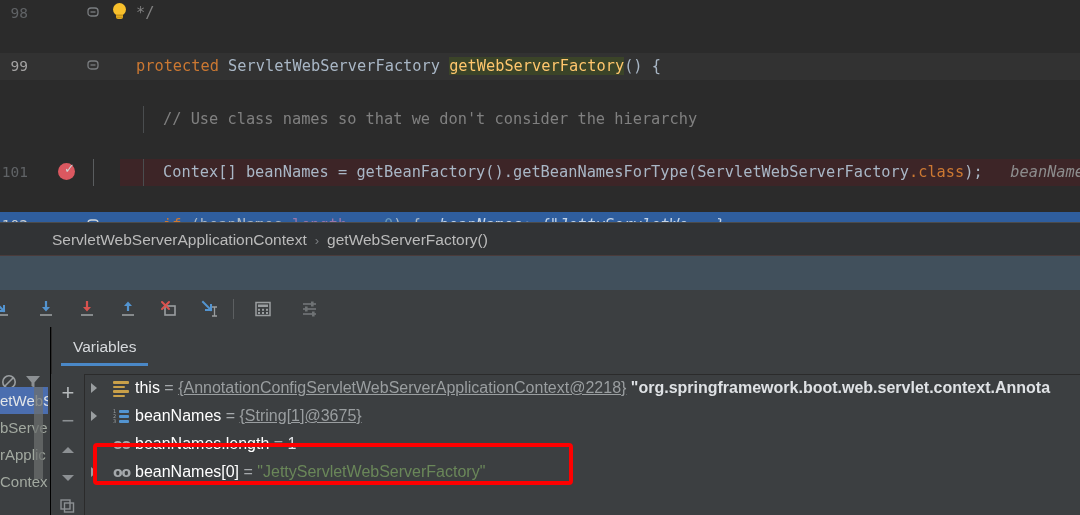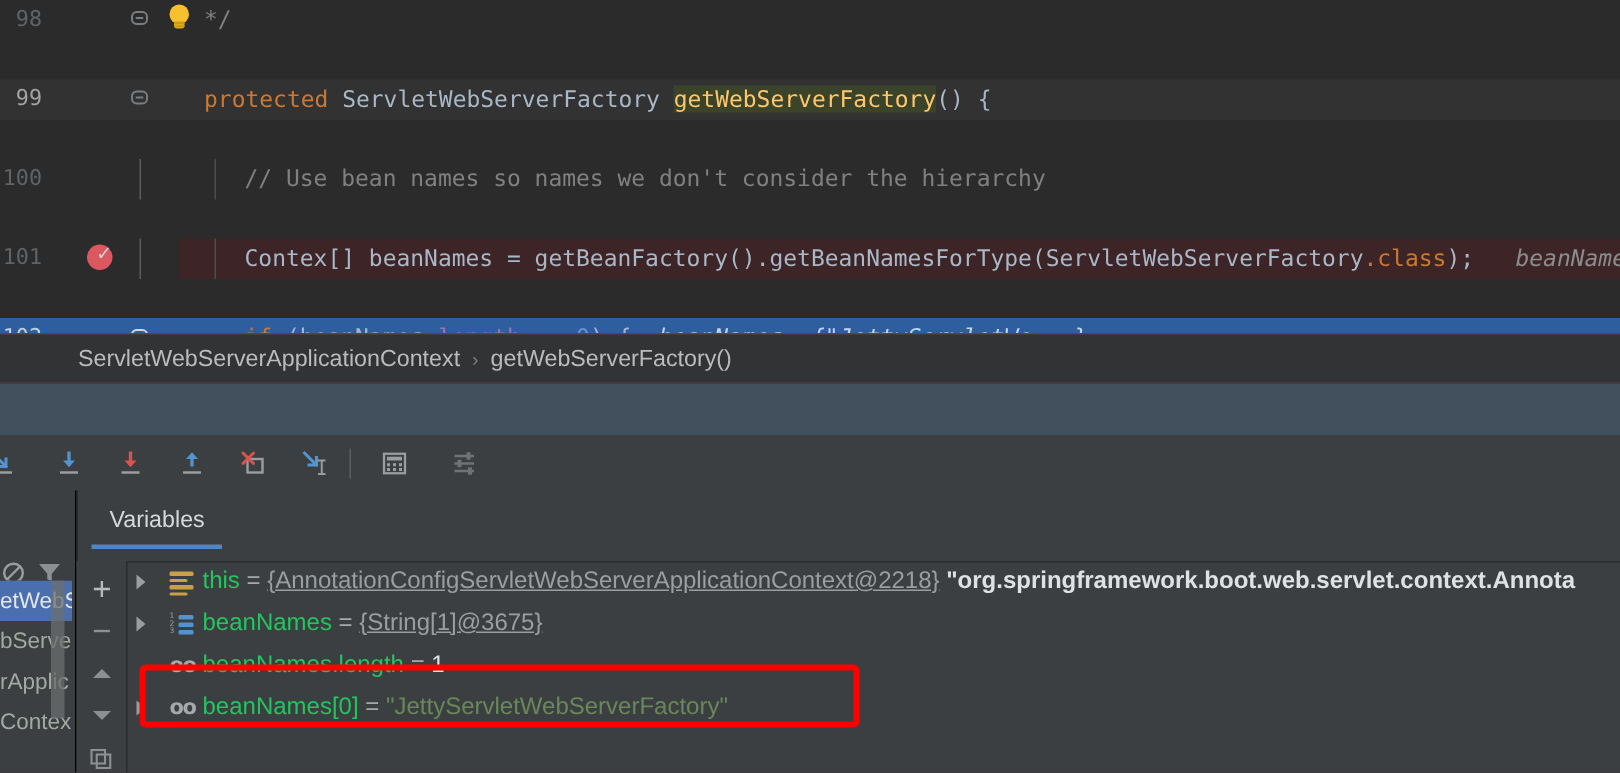--- a/index.html
+++ b/index.html
@@ -176,21 +176,21 @@
     position: relative; height: 28px; line-height: 28px; white-space: nowrap;
     font-size: 16px; font-family: "Liberation Sans", sans-serif;
   }
   .arrow {
     position:absolute; left: 6px; top: 9px; width:0; height:0;
     border-left: 6px solid #9a9ea0; border-top: 5px solid transparent;
     border-bottom: 5px solid transparent;
   }
   .vicon { position:absolute; left: 28px; top: 7px; width: 16px; height: 15px; }
   .vtext { position:absolute; left: 50px; top: 0; }
-  .vname  { color:#22c55e; }
+  .vname  { color:#ffffff; }
   .veq    { color:#a5a9ac; }
   .vtype  { color:#9a9ea0;text-decoration:underline; }
   .vval   { color:#dfe2e5; font-weight: bold; }
   .vstr   { color:#6a8759; }
   .vnum   { color:#dfe2e5; }
 
   
   .ico-obj i { display:block; height:2.5px; background:#c9a049; margin-bottom:2px; border-radius:1px;}
   .ico-obj i.s{ width:12px; }
   .ico-obj i.l{ width:16px; }
@@ -245,26 +245,22 @@
                 <rect x="2" y="3" width="10" height="8" rx="3" fill="none" stroke="#7a7d80" stroke-width="1.3"></rect>
                 <line x1="4.5" y1="7" x2="9.5" y2="7" stroke="#7a7d80" stroke-width="1.3"></line>
               </svg>
         </div>
       </div>
       <div class="code" style="left:136px"><span class="kw">protected</span><span> </span><span class="type">ServletWebServerFactory</span><span> </span><span class="mnameH">getWebServerFactory</span><span class="paren">() {</span></div>
     </div>
 
     <div class="crow" style="top:53px">
       <div class="bg"></div>
-      <div class="gutter">
-        <div class="lineno">100</div>
-        <div class="foldline"></div>
-      </div>
       <div class="vline" style="left:143px"></div>
-      <div class="code" style="left:163px"><span class="cmt">// Use bean names so names we don't consider the hierarchy</span></div>
+      <div class="code" style="left:163px"><span class="cmt">// Use class names so that we don't consider the hierarchy</span></div>
     </div>
 
     <div class="crow hl-break" style="top:79.5px">
       <div class="bg"></div>
       <div class="gutter" style="background:#2b2b2b">
         <div class="lineno">101</div>
         <div class="bpoint">
           <div class="dot"></div>
               <div class="chk">✓</div>
         </div>

